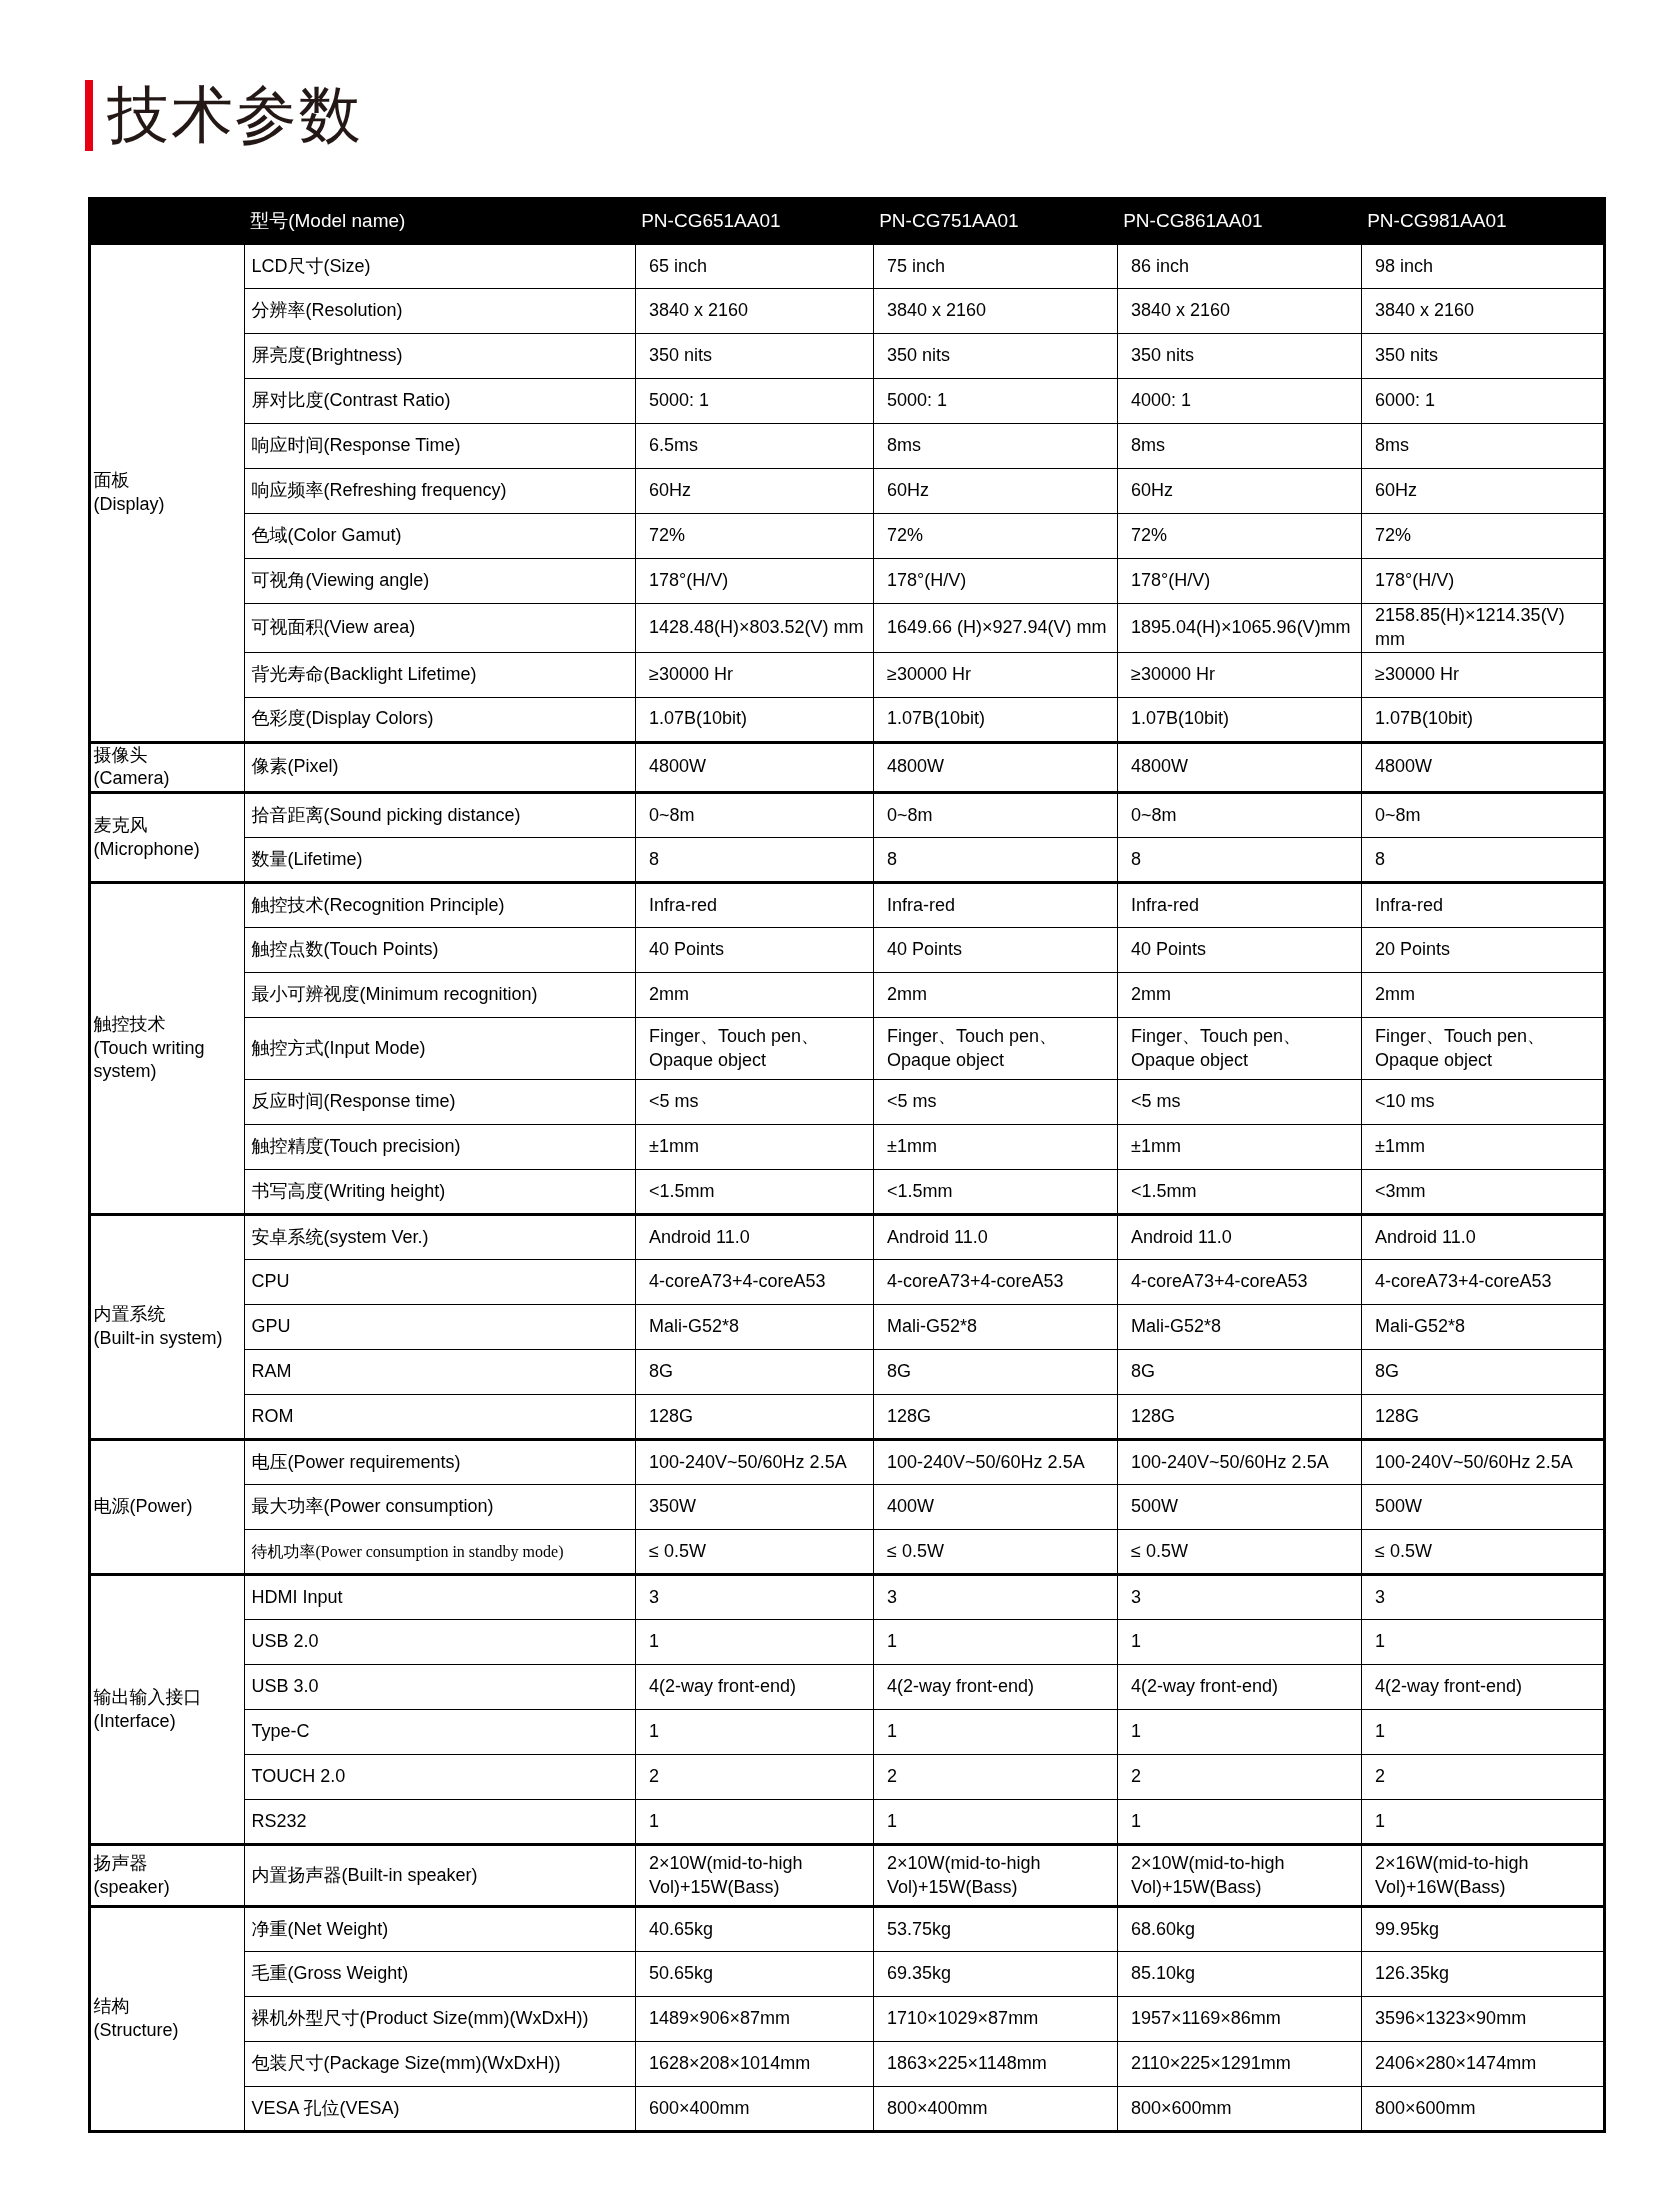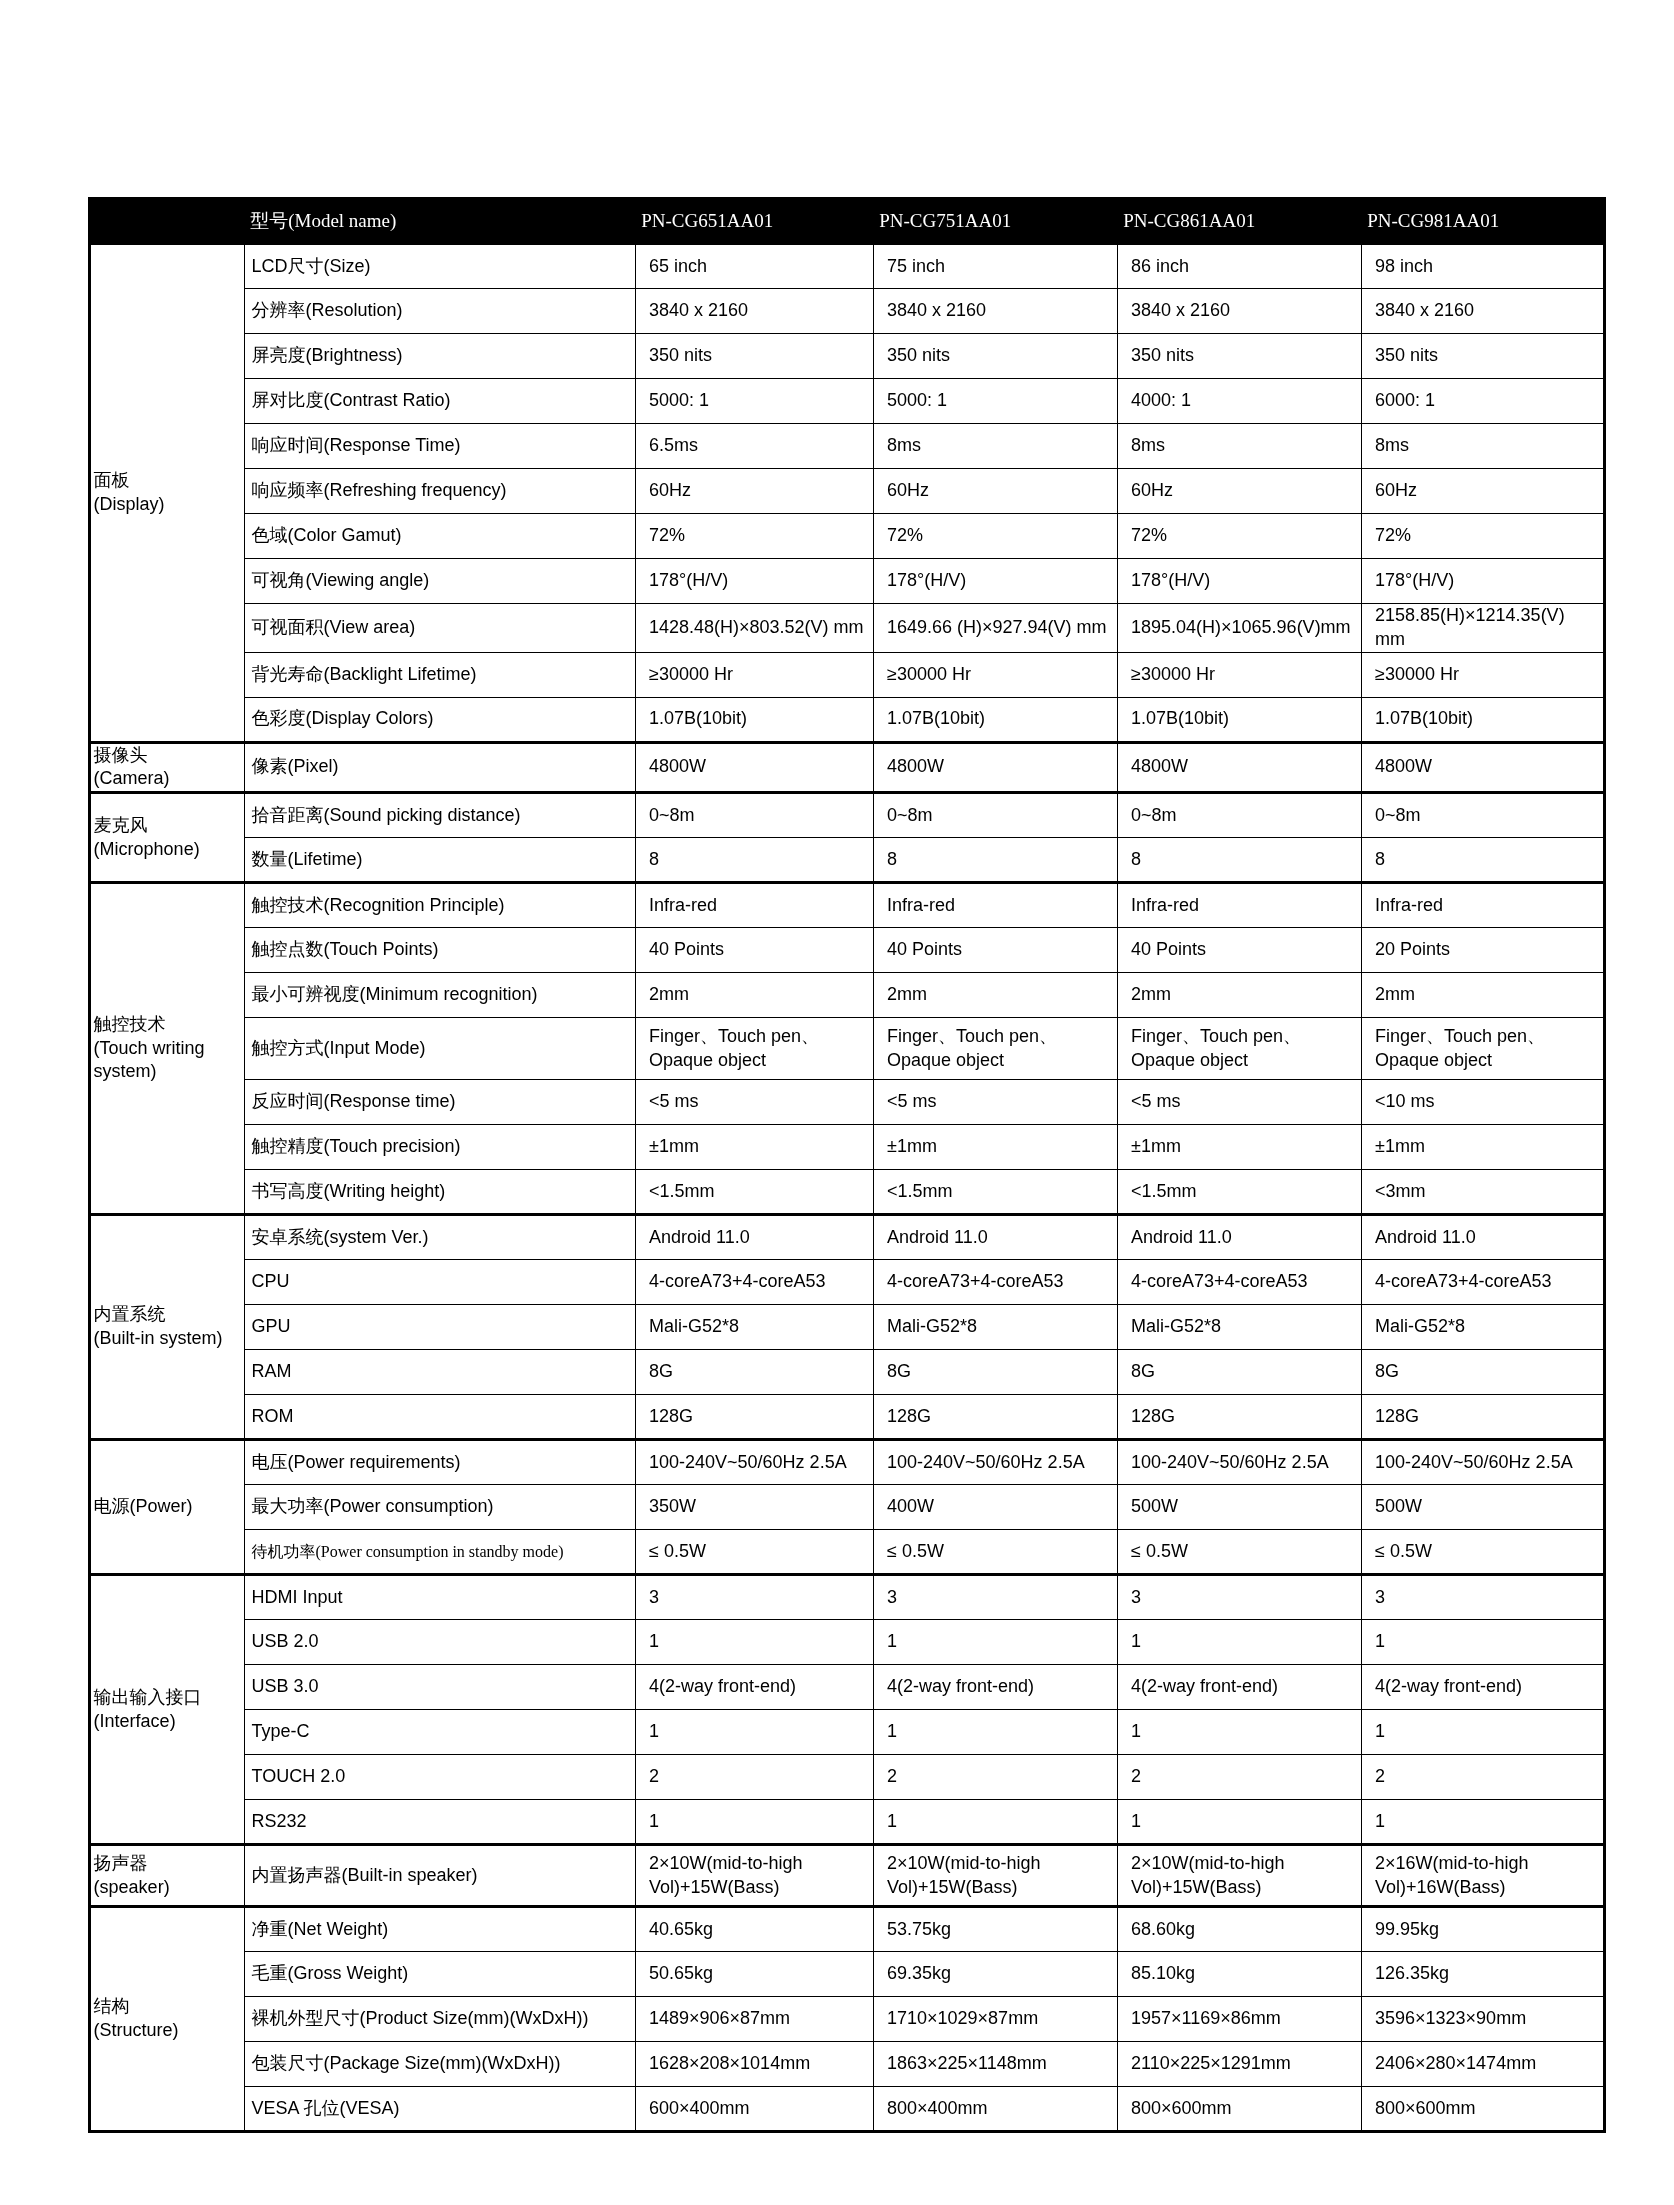--- a/index.html
+++ b/index.html
@@ -6,35 +6,39 @@
   .page{position:relative;width:1674px;height:2205px;background:#ffffff;
         font-family:"Liberation Sans","DejaVu Sans",sans-serif;color:#000;overflow:hidden;}
   .title-block{position:absolute;left:85px;top:80px;display:flex;align-items:stretch;}
   .accent-bar{width:7.8px;background:#e60012;margin-right:14.2px;}
   h1.page-title{margin:0;font-size:62px;line-height:1.14;font-weight:normal;color:#231815;letter-spacing:1.9px;}
   table.spec{position:absolute;left:88px;top:197px;width:1516px;
              border-collapse:collapse;table-layout:fixed;border:3.2px solid #000;}
   table.spec th,table.spec td{border:1.9px solid #000;overflow:hidden;}
   thead tr{height:45px;}
   table.spec th{background:#000000;color:#ffffff;font-weight:normal;font-size:19px;
-                text-align:left;padding:0 5.2px;border-color:#000;font-family:Liberation Serif, serif;}
+                text-align:left;padding:0 5.2px;border-color:#000;}
   tbody tr{height:45px;}
   tbody tr.tall{height:62px;}
   tbody tr.section-start td{border-top:3.9px solid #000;}
   table.spec td{font-size:18px;line-height:1.32;vertical-align:middle;background:#fff;}
   td.category{padding:0 2.6px;line-height:1.7;}
   td.label{text-align:left;padding:0 6.5px;margin-left:45px;}
   td.label.compact{font-size:16px;font-family:Liberation Serif, serif;}
   td.value{text-align:left;padding:0 5.2px 0 13px;}
 </style>
 </head>
 <body>
 
 <div class="page">
 
+  <div class="title-block">
+    <span class="accent-bar"></span>
+    <h1 class="page-title">技术参数</h1>
+  </div>
 
   <table class="spec">
     <colgroup>
       <col style="width:155px">
         <col style="width:391px">
         <col style="width:238px">
       <col style="width:244px">
         <col style="width:244px">
         <col style="width:243px">
     </colgroup>

